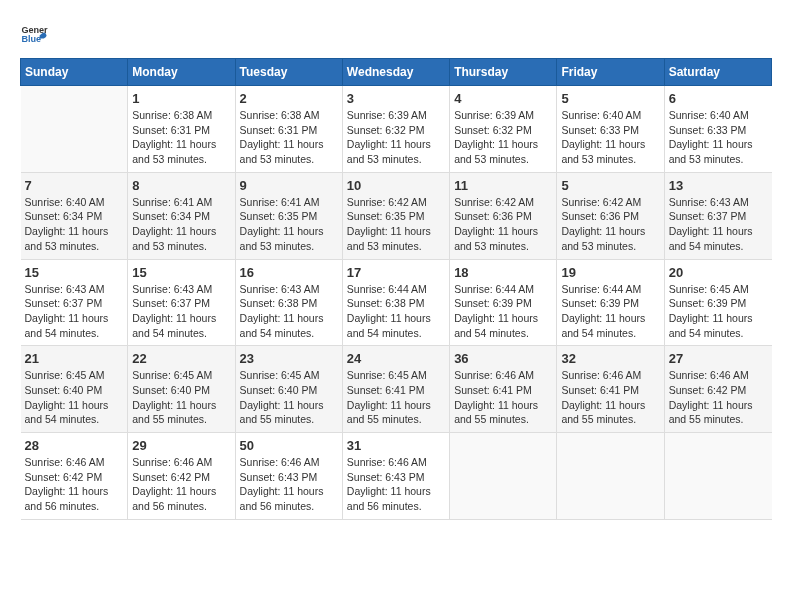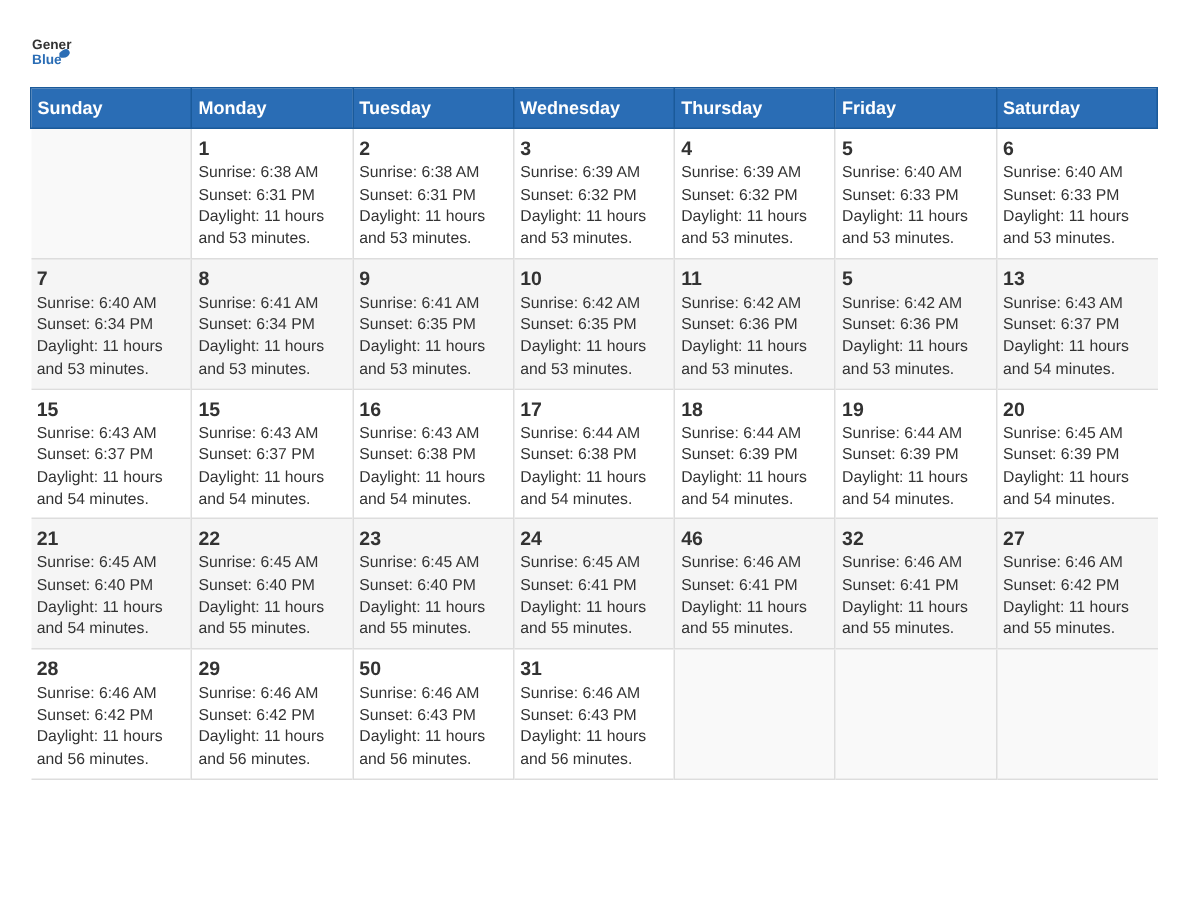--- a/index.html
+++ b/index.html
@@ -214,21 +214,21 @@
         </td>
         <td>
           <span class="day-number">23</span>
           <div class="day-info">Sunrise: 6:45 AM<br>Sunset: 6:40 PM<br>Daylight: 11 hours and 55 minutes.</div>
         </td>
         <td>
           <span class="day-number">24</span>
           <div class="day-info">Sunrise: 6:45 AM<br>Sunset: 6:41 PM<br>Daylight: 11 hours and 55 minutes.</div>
         </td>
         <td>
-          <span class="day-number">46</span>
+          <span class="day-number">36</span>
           <div class="day-info">Sunrise: 6:46 AM<br>Sunset: 6:41 PM<br>Daylight: 11 hours and 55 minutes.</div>
         </td>
         <td>
           <span class="day-number">32</span>
           <div class="day-info">Sunrise: 6:46 AM<br>Sunset: 6:41 PM<br>Daylight: 11 hours and 55 minutes.</div>
         </td>
         <td>
           <span class="day-number">27</span>
           <div class="day-info">Sunrise: 6:46 AM<br>Sunset: 6:42 PM<br>Daylight: 11 hours and 55 minutes.</div>
         </td>

